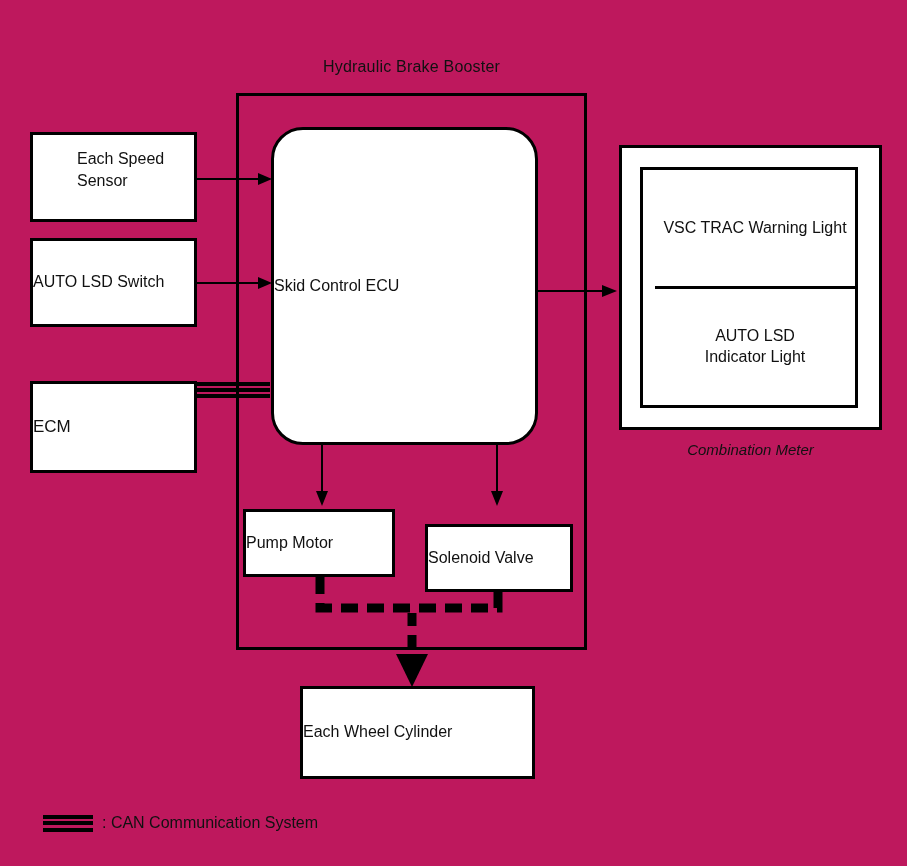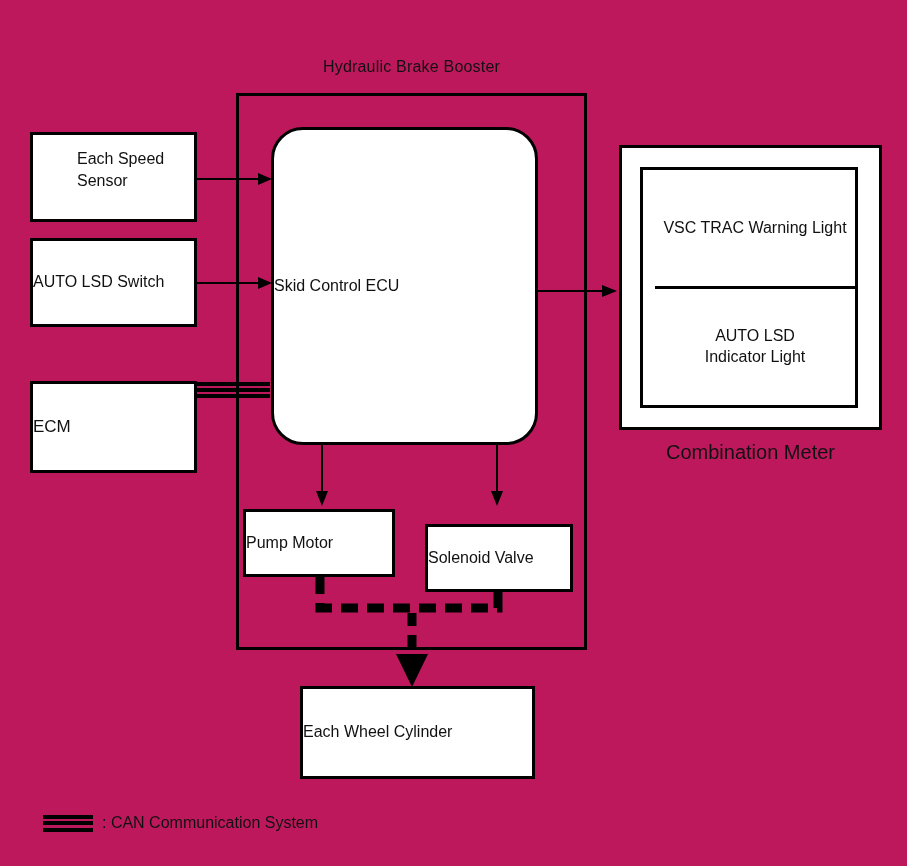--- a/index.html
+++ b/index.html
@@ -35,21 +35,21 @@
     border:3px solid #000;box-sizing:border-box;background:#fff;z-index:2;
     display:flex;flex-direction:column;padding-left:12px;
   }
   .cm-cell{
     flex:1;display:flex;align-items:center;justify-content:center;text-align:center;
     font-size:16px;line-height:1.3;border-bottom:3px solid #000;
   }
   .cm-cell:last-child{border-bottom:none;}
   .cm-cell .narrow{display:block;max-width:140px;}
   .cm-label{
-    position:absolute;left:619px;top:441px;width:263px;text-align:center;font-size:20px;z-index:2;
+    position:absolute;left:619px;top:441px;width:263px;text-align:center;font-size:15px;z-index:2;font-style:italic;
   }
   .legend-item{
     position:absolute;display:flex;align-items:center;gap:9px;font-size:16px;z-index:2;text-align:center;
   }
   .legend-can{left:43px;top:814px;}
   .legend-bfp{left:445px;top:814px;}
   .sym-can{width:50px;height:17px;display:flex;flex-direction:column;justify-content:space-between;}
   .sym-can .bar{height:4px;background:#000;}
   .sym-dash{display:flex;gap:8px;align-items:center;}
   .sym-dash .d{width:18px;height:10px;background:#000;}

